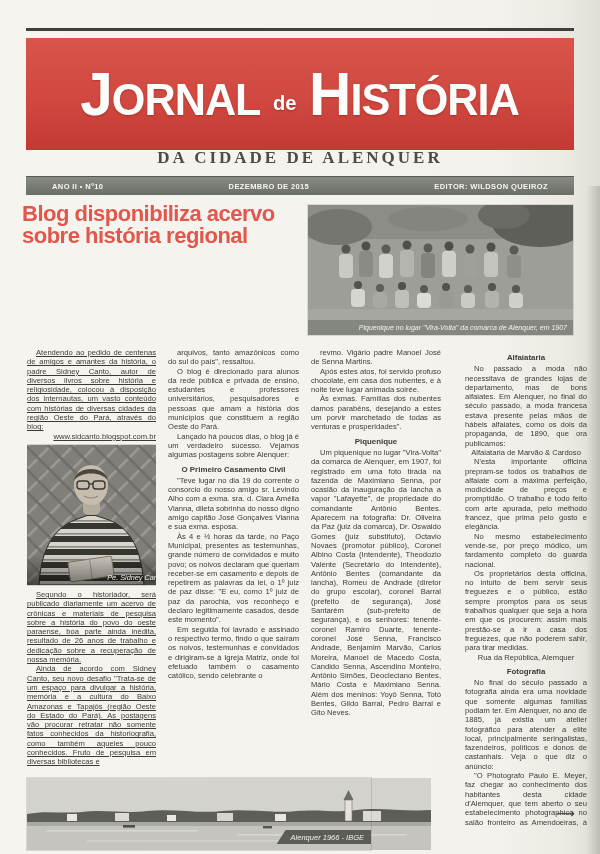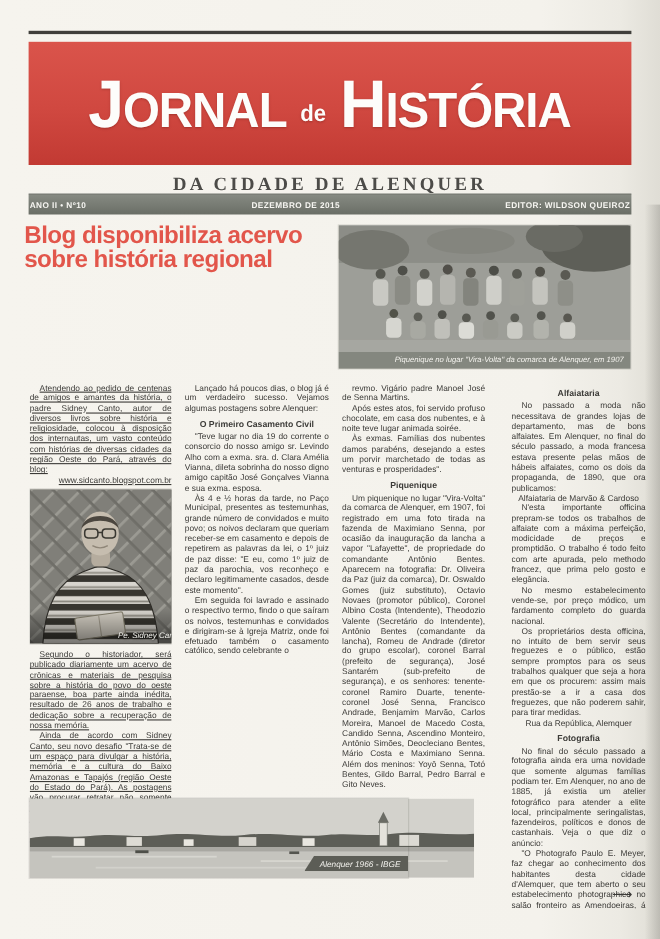--- a/index.html
+++ b/index.html
@@ -12,41 +12,41 @@
 
   
   .mast-box{position:absolute;left:26px;top:38px;width:548px;height:112px;
     background:linear-gradient(180deg,#da544b 0%,#d04840 55%,#c23a33 100%);
     display:flex;align-items:center;justify-content:center;}
   .mast-title{display:flex;align-items:baseline;transform:scaleX(.96);white-space:nowrap;
     color:#fdfdfb;text-shadow:0 1px 2px rgba(90,20,15,.35);}
   .mw{display:inline-block;text-transform:uppercase;font-weight:bold;font-size:45px;letter-spacing:-1px;line-height:1;}
   .mw::first-letter{font-size:61px;}
   .mde{font-size:21px;font-weight:bold;margin:0 13px;position:relative;top:-5px;}
-  .mast-sub{position:absolute;left:26px;top:146px;width:548px;height:43px;
+  .mast-sub{position:absolute;left:26px;top:136px;width:548px;height:43px;
     display:flex;align-items:center;justify-content:center;
     font-family:"Liberation Serif","DejaVu Serif",serif;font-weight:bold;
     font-size:17px;letter-spacing:3px;color:#4c4b48;}
   .info-bar{position:absolute;left:26px;top:176px;width:548px;height:19px;box-sizing:border-box;
     background:linear-gradient(180deg,#868a82 0%,#6a6e66 100%);border-top:1px solid #565a53;
-    display:flex;align-items:center;justify-content:space-between;padding:0 1px;
+    display:flex;align-items:center;justify-content:space-between;padding:0 26px;
     color:#f7f6f2;font-size:7.5px;font-weight:bold;letter-spacing:.4px;}
 
   
   .headline{position:absolute;left:22px;top:203px;width:284px;
     font-size:22px;line-height:1.02;font-weight:bold;letter-spacing:-.5px;color:#e2564b;}
 
   
   .photo{position:absolute;outline:1px solid rgba(60,58,52,.15);}
   .photo svg{display:block;}
   .ph-top{left:308px;top:205px;width:265px;height:130px;background:#9d9e98;}
   .ph-top-cap{position:absolute;left:0;right:0;bottom:0;height:15px;background:#84877f;
     display:flex;align-items:center;justify-content:flex-end;padding-right:6px;box-sizing:border-box;
     color:#f4f3ee;font-size:7px;font-style:italic;}
-  .ph-bottom{left:27px;top:726px;width:344px;height:72px;background:#c9c8c2;}
+  .ph-bottom{left:27px;top:778px;width:344px;height:72px;background:#c9c8c2;}
   .ph-bottom-cap{position:absolute;right:0;bottom:6px;height:14px;background:#5c5d56;
     display:flex;align-items:center;padding:0 7px 0 14px;
     clip-path:polygon(9px 0,100% 0,100% 100%,0 100%);
     color:#f2f1ec;font-size:7.5px;font-style:italic;}
 
   
   .col{position:absolute;top:348px;font-size:7.6px;line-height:9.3px;color:#3c3b38;overflow:hidden;}
   .col-1{left:27px;width:129px;height:418px;text-decoration:underline;}
   .col-2{left:168px;width:131px;height:412px;}
   .col-3{left:311px;width:130px;height:412px;}
@@ -186,20 +186,22 @@
       </svg>
       <div class="portrait-cap">Pe. Sidney Canto</div>
     </div>
     <div>
         <p class="blk p">Segundo o historiador, será publicado diariamente um acervo de crônicas e materiais de pesquisa sobre a história do povo do oeste paraense, boa parte ainda inédita, resultado de 26 anos de trabalho e dedicação sobre a recuperação de nossa memória.</p>
         <p class="blk p">Ainda de acordo com Sidney Canto, seu novo desafio "Trata-se de um espaço para divulgar a história, memória e a cultura do Baixo Amazonas e Tapajós (região Oeste do Estado do Pará). As postagens vão procurar retratar não somente fatos conhecidos da historiografia, como também aqueles pouco conhecidos. Fruto de pesquisa em diversas bibliotecas e</p>
       </div>
   </div>
 
   <div class="col col-2">
+      <p class="blk p">arquivos, tanto amazônicos como do sul do país", ressaltou.</p>
+      <p class="blk p">O blog é direcionado para alunos da rede pública e privada de ensino, estudantes e professores universitários, pesquisadores e pessoas que amam a história dos municípios que constituem a região Oeste do Pará.</p>
       <p class="blk p">Lançado há poucos dias, o blog já é um verdadeiro sucesso. Vejamos algumas postagens sobre Alenquer:</p>
       <p class="blk subhead">O Primeiro Casamento Civil</p>
       <p class="blk p">"Teve lugar no dia 19 do corrente o consorcio do nosso amigo sr. Levindo Alho com a exma. sra. d. Clara Amélia Vianna, dileta sobrinha do nosso digno amigo capitão José Gonçalves Vianna e sua exma. esposa.</p>
       <p class="blk p">Às 4 e ½ horas da tarde, no Paço Municipal, presentes as testemunhas, grande número de convidados e muito povo; os noivos declaram que queriam receber-se em casamento e depois de repetirem as palavras da lei, o 1º juiz de paz disse: "E eu, como 1º juiz de paz da parochia, vos reconheço e declaro legitimamente casados, desde este momento".</p>
       <p class="blk p">Em seguida foi lavrado e assinado o respectivo termo, findo o que saíram os noivos, testemunhas e convidados e dirigiram-se à Igreja Matriz, onde foi efetuado também o casamento católico, sendo celebrante o</p>
     </div>
 
   <div class="col col-3">
       <p class="blk p">revmo. Vigário padre Manoel José de Senna Martins.</p>
       <p class="blk p">Após estes atos, foi servido profuso chocolate, em casa dos nubentes, e à noite teve lugar animada soirée.</p>

